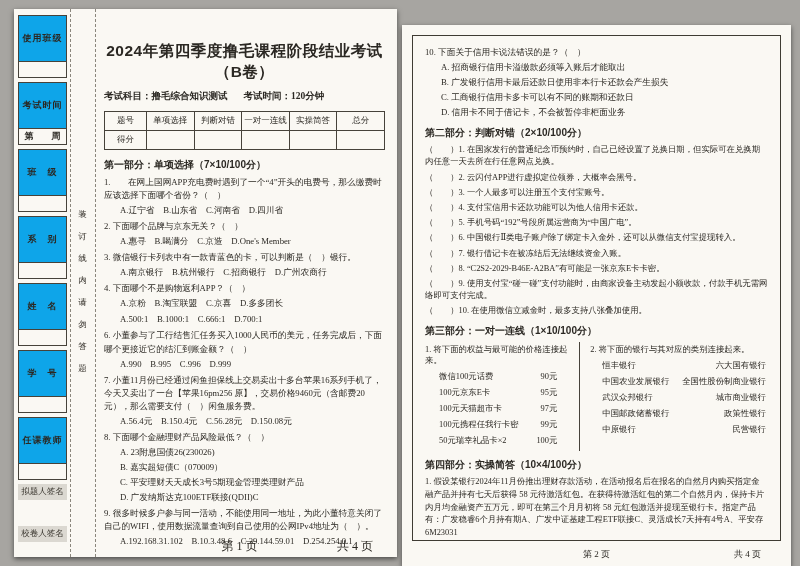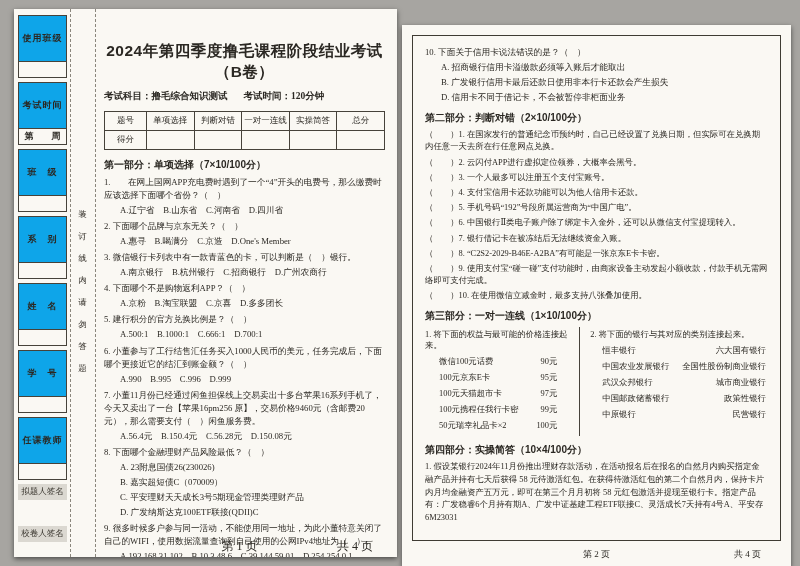--- a/index.html
+++ b/index.html
@@ -141,21 +141,20 @@
       </div>
       <div class="q">
         <div>3. 微信银行卡列表中有一款青蓝色的卡，可以判断是（　）银行。</div>
         <div class="q-opt">A.南京银行　B.杭州银行　C.招商银行　D.广州农商行</div>
       </div>
       <div class="q">
         <div>4. 下面哪个不是购物返利APP？（　）</div>
         <div class="q-opt">A.京粉　B.淘宝联盟　C.京喜　D.多多团长</div>
       </div>
       <div class="q">
-        <div>5. 建行积分的官方兑换比例是？（　）</div>
         <div class="q-opt">A.500:1　B.1000:1　C.666:1　D.700:1</div>
       </div>
       <div class="q">
         <div>6. 小董参与了工行结售汇任务买入1000人民币的美元，任务完成后，下面哪个更接近它的结汇到账金额？（　）</div>
         <div class="q-opt">A.990　B.995　C.996　D.999</div>
       </div>
       <div class="q">
         <div>7. 小董11月份已经通过闲鱼担保线上交易卖出十多台苹果16系列手机了，今天又卖出了一台【苹果16pm256 原】，交易价格9460元（含邮费20元），那么需要支付（　）闲鱼服务费。</div>
         <div class="q-opt">A.56.4元　B.150.4元　C.56.28元　D.150.08元</div>
       </div>
@@ -178,20 +177,21 @@
     </div>
   </div>
 
   <div class="page page2">
     <div class="frame">
 
       <div class="q">
         <div>10. 下面关于信用卡说法错误的是？（　）</div>
         <div class="q-opt">A. 招商银行信用卡溢缴款必须等入账后才能取出</div>
         <div class="q-opt">B. 广发银行信用卡最后还款日使用非本行卡还款会产生损失</div>
+        <div class="q-opt">C. 工商银行信用卡多卡可以有不同的账期和还款日</div>
         <div class="q-opt">D. 信用卡不同于借记卡，不会被暂停非柜面业务</div>
       </div>
 
       <div class="sec">第二部分：判断对错（2×10/100分）</div>
 
       <div class="tf">（　　）1. 在国家发行的普通纪念币预约时，自己已经设置了兑换日期，但实际可在兑换期内任意一天去所在行任意网点兑换。</div>
       <div class="tf">（　　）2. 云闪付APP进行虚拟定位领券，大概率会黑号。</div>
       <div class="tf">（　　）3. 一个人最多可以注册五个支付宝账号。</div>
       <div class="tf">（　　）4. 支付宝信用卡还款功能可以为他人信用卡还款。</div>
       <div class="tf">（　　）5. 手机号码“192”号段所属运营商为“中国广电”。</div>

